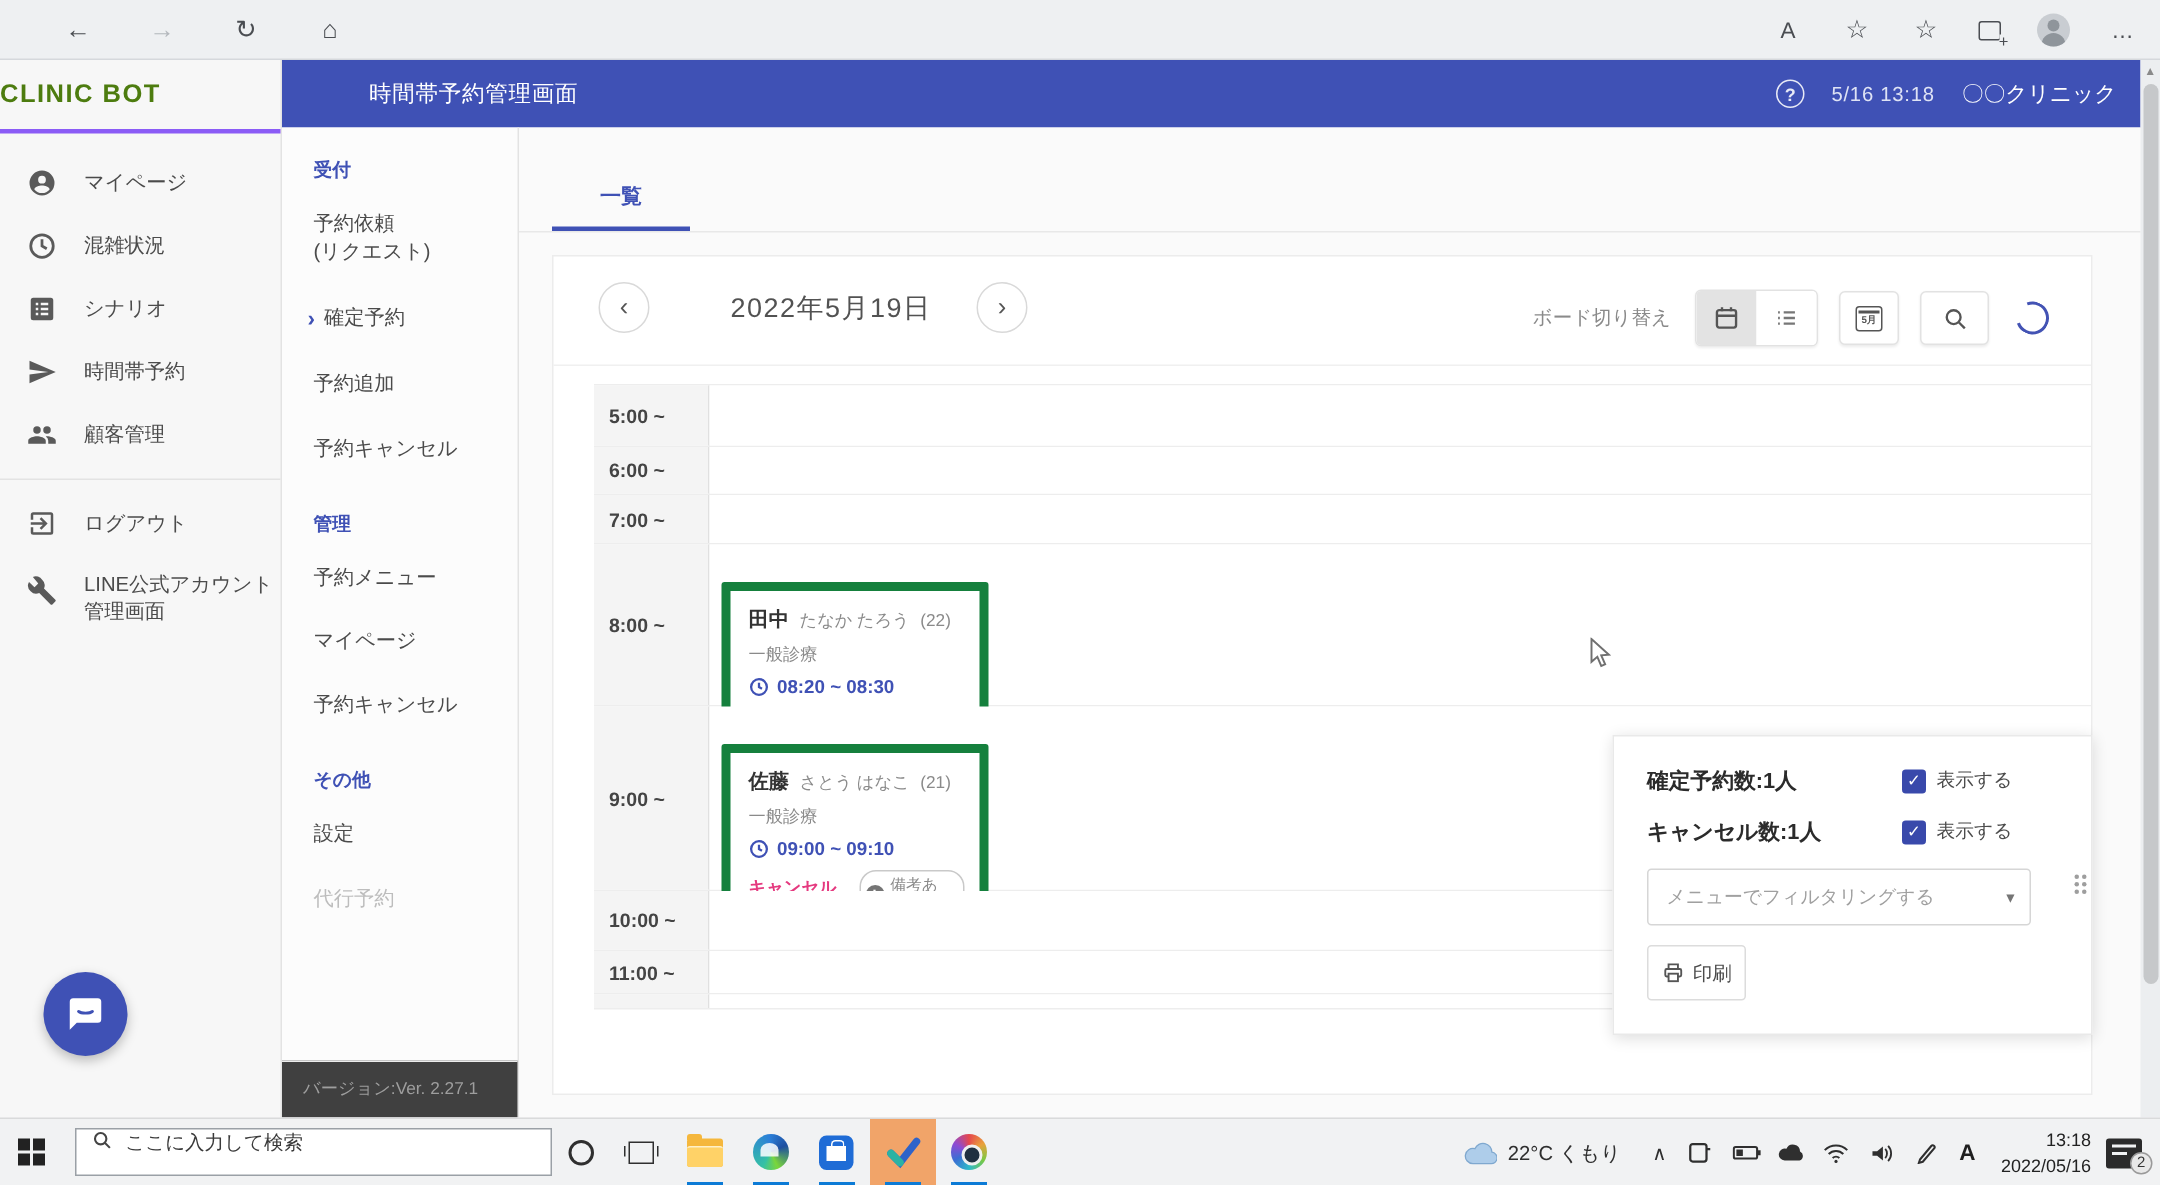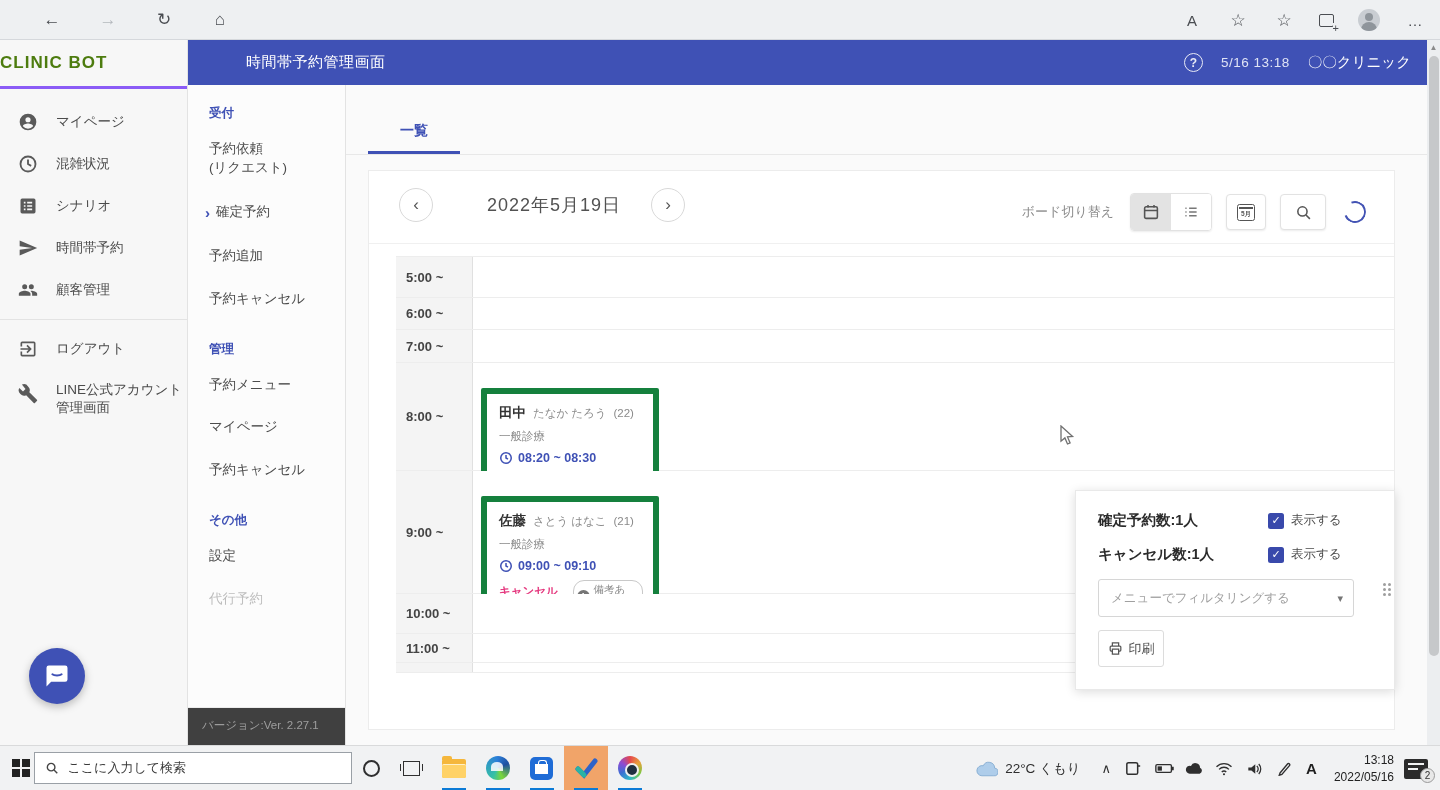--- a/index.html
+++ b/index.html
@@ -117,21 +117,21 @@
   
   .chat-fab { position:absolute; left:29px; top:608px; width:56px; height:56px; border-radius:50%; background:#3f51b5; display:flex; align-items:center; justify-content:center; box-shadow:0 3px 8px rgba(0,0,0,.25); cursor:pointer; z-index:6; }
 
   
   .cursor { position:absolute; left:1058px; top:385px; z-index:9; pointer-events:none; }
 
   
   .taskbar { position:absolute; left:0; top:745px; width:1440px; height:45px; background:#f1f2f3; border-top:1px solid #d9dadb; display:flex; align-items:center; }
   .win-logo { margin-left:12px; display:grid; grid-template-columns:8px 8px; grid-template-rows:8px 8px; gap:1.5px; cursor:pointer; }
   .win-logo i { background:#222; }
-  .tb-search { margin-left:4px; width:318px; height:32px; background:#fff; border:1px solid #9aa0a6; display:flex; align-items:center; padding:0 10px; gap:9px; }
+  .tb-search { margin-left:20px; width:318px; height:32px; background:#fff; border:1px solid #9aa0a6; display:flex; padding:0 10px; gap:9px; }
   .tb-search span { font-size:13px; color:#3a3a3a; }
   .tb-btn { width:40px; height:45px; display:flex; align-items:center; justify-content:center; cursor:pointer; position:relative; }
   .cortana { width:17px; height:17px; border:2px solid #2f2f2f; border-radius:50%; }
   .taskview { width:17px; height:15px; border:1.8px solid #2f2f2f; position:relative; background:#f1f2f3; }
   .taskview:before { content:""; position:absolute; left:-4px; top:2px; width:3px; height:7px; border-left:1.8px solid #2f2f2f; }
   .taskview:after { content:""; position:absolute; right:-4px; top:2px; width:3px; height:7px; border-right:1.8px solid #2f2f2f; }
   .app-slot { width:44px; height:45px; display:flex; align-items:center; justify-content:center; position:relative; cursor:pointer; }
   .app-slot .runbar { position:absolute; bottom:0; left:10px; right:10px; height:3px; background:#0c7bd6; }
   .app-slot.active { background:#f1a469; }
   .folder-ic { position:relative; width:24px; height:19px; }

